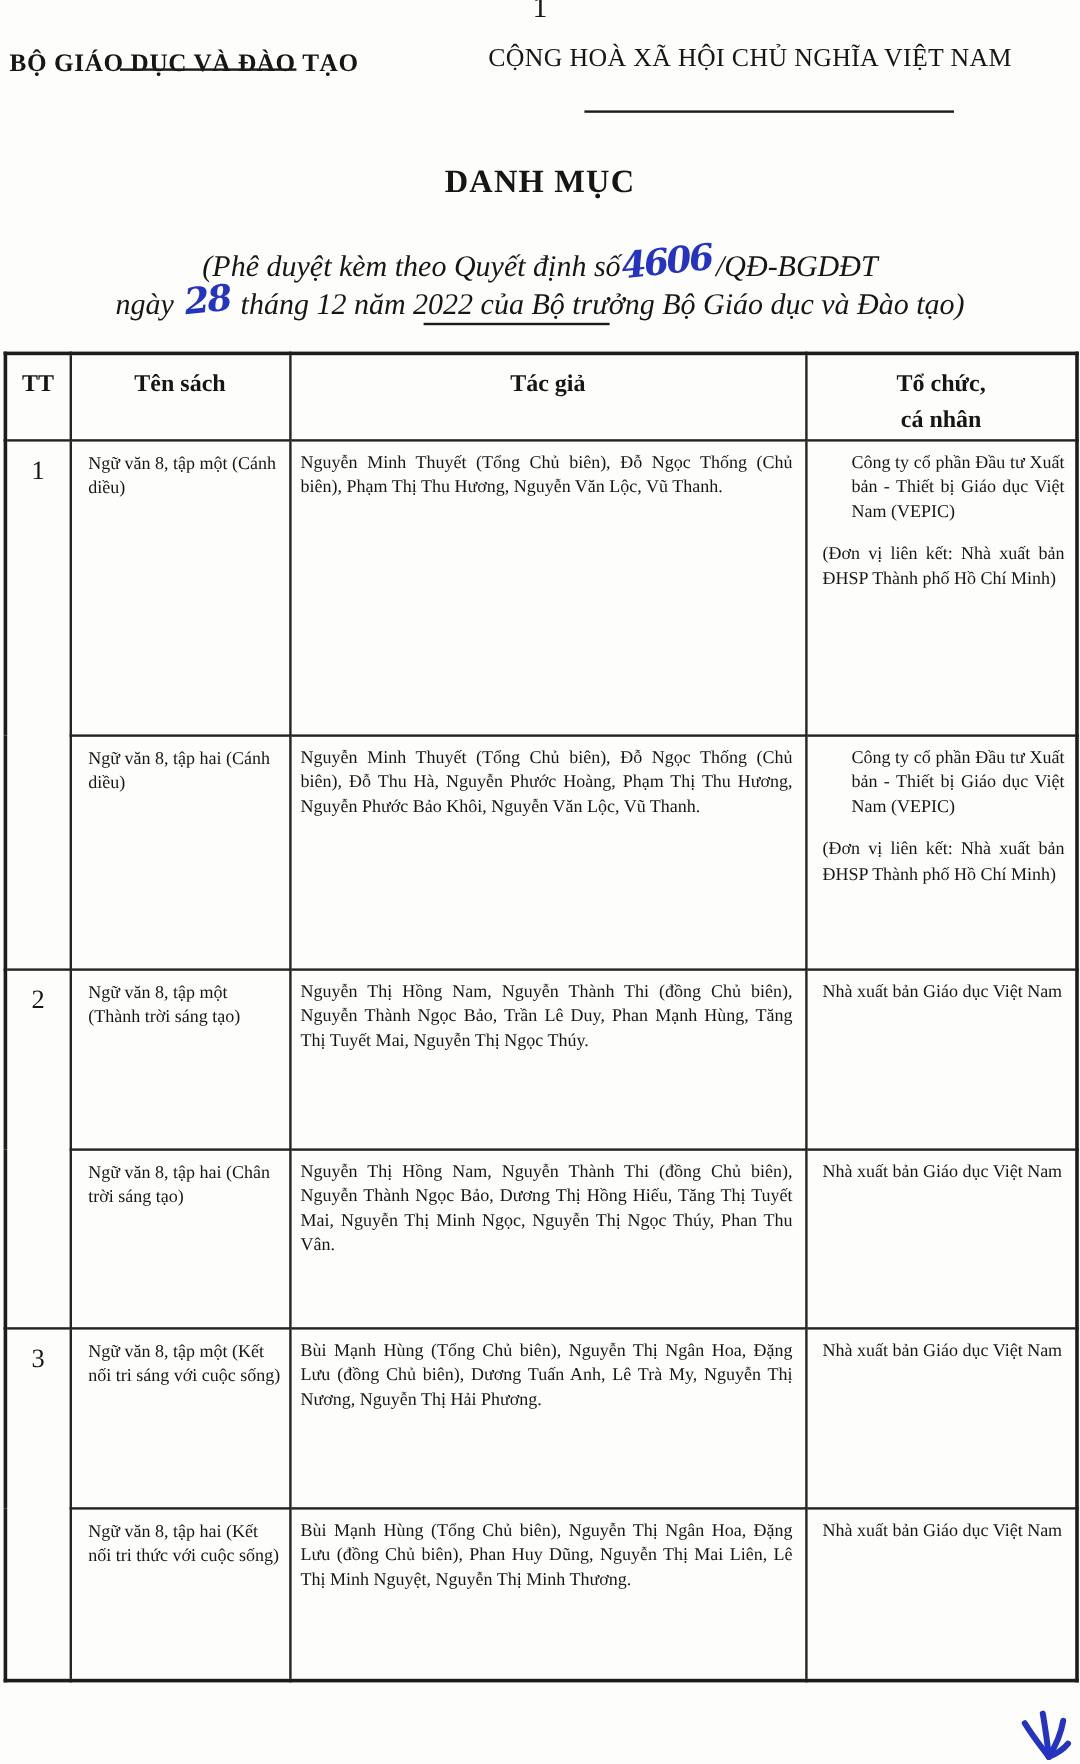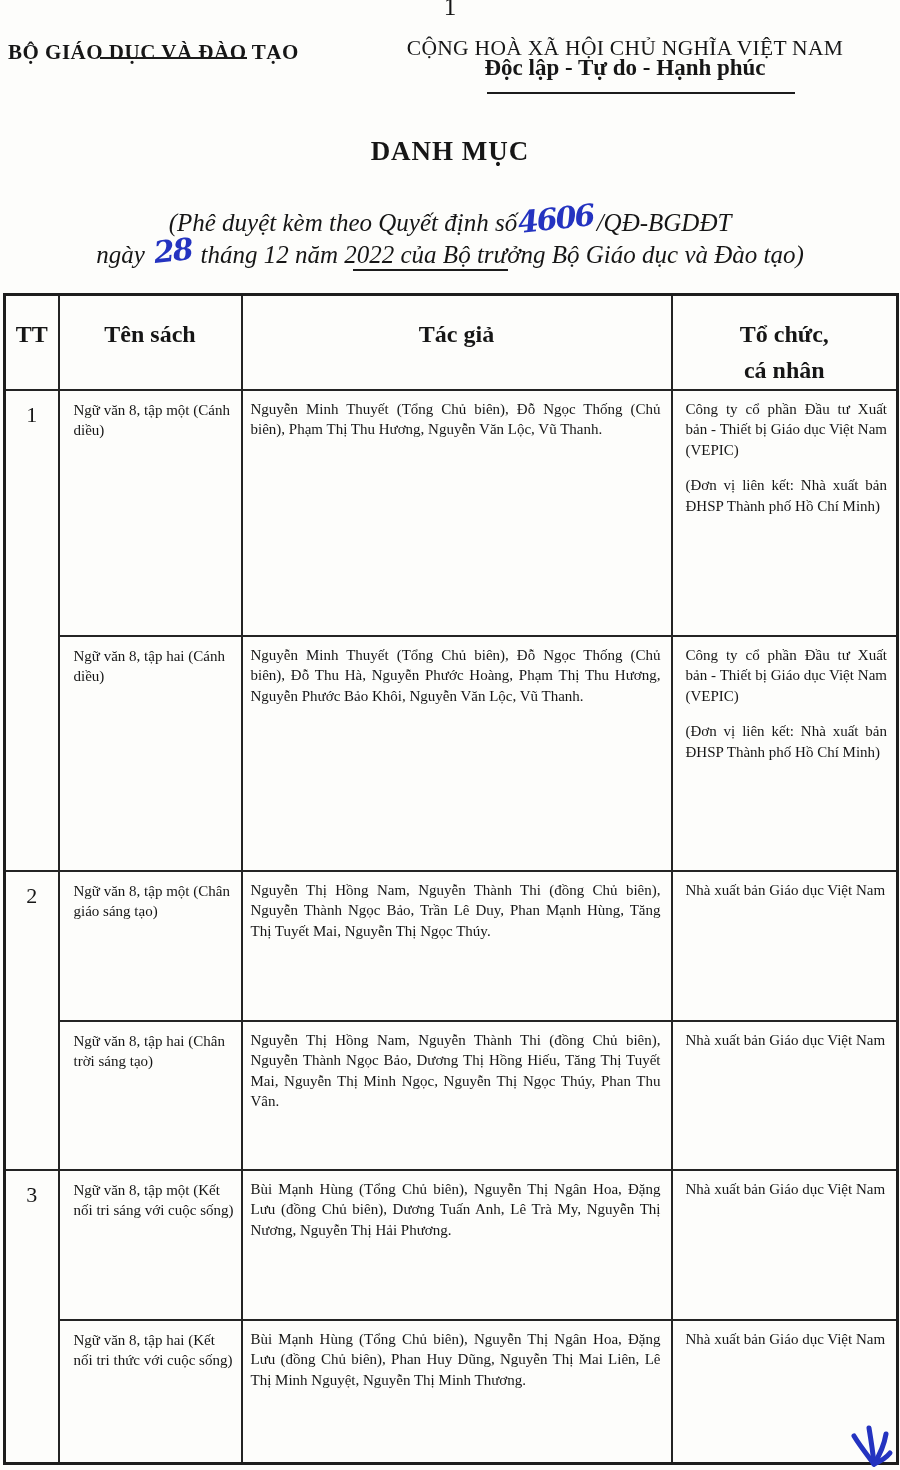--- a/index.html
+++ b/index.html
@@ -92,65 +92,64 @@
     border: 3px solid #1d1d1d;
   }
   .doc-table th, .doc-table td {
     border: 2px solid #242424;
     vertical-align: top;
     font-size: 15px;
     line-height: 1.36;
     overflow: hidden;
   }
   .doc-table th {
-    font-size: 24px;
-    font-weight: bold;
-    text-align: center;
-    padding-top: 20px;
+    font-size: 20px;
+    font-weight: bold;
+    text-align: center;
+    padding-top: 9px;
     line-height: 1.5;
   }
   .h-head { height: 70px; }
   .h-1a { height: 246px; }
-  .h-1b { height: 235px; }
+  .h-1b { height: 195px; }
   .h-2a { height: 150px; }
   .h-2b { height: 149px; }
   .h-3a { height: 150px; }
   .h-3b { height: 143px; }
   td.c-tt {
     text-align: center;
     padding-top: 9px;
     font-size: 22px;
   }
   td.c-name { padding: 9px 4px 6px 14px; }
   td.c-auth { padding: 8px 10px 6px 8px; }
   td.c-org  { padding: 8px 9px 6px 13px; }
   td.c-auth p, td.c-org p {
     margin: 0;
     text-align: justify;
   }
-  td.c-org p.p1 { margin-bottom: 15px; }
+  td.c-org p.p1 { margin-bottom: 15px; margin-left: 24px; }
   .ink-mark {
     position: absolute;
     left: 843px; top: 1422px;
     width: 52px; height: 48px;
     z-index: 5;
   }
 </style>
 </head>
 <body>
 
 <div class="page">
 
   <div class="abs page-number">1</div>
 
   <div class="abs org-name">BỘ GIÁO DỤC VÀ ĐÀO TẠO</div>
   <div class="abs org-underline"></div>
 
   <div class="abs motto-1">CỘNG HOÀ XÃ HỘI CHỦ NGHĨA VIỆT NAM</div>
-  <div class="abs motto-2">Độc lập - Tự do - Hạnh phúc</div>
   <div class="abs motto-underline"></div>
 
   <div class="abs doc-heading">DANH MỤC</div>
 
   <div class="abs approval-1"><span>(Phê duyệt kèm theo Quyết định số</span><span class="ink">4606</span><span>/QĐ-BGDĐT</span></div>
 
   <div class="abs approval-2"><span>ngày</span><span class="ink">28</span><span>tháng 12 năm 2022 của Bộ trưởng Bộ Giáo dục và Đào tạo)</span></div>
 
   <div class="abs subtitle-underline"></div>
 
@@ -189,21 +188,21 @@
         <td class="c-auth">
             <p>Nguyễn Minh Thuyết (Tổng Chủ biên), Đỗ Ngọc Thống (Chủ biên), Đỗ Thu Hà, Nguyễn Phước Hoàng, Phạm Thị Thu Hương, Nguyễn Phước Bảo Khôi, Nguyễn Văn Lộc, Vũ Thanh.</p>
           </td>
         <td class="c-org">
           <p class="p1">Công ty cổ phần Đầu tư Xuất bản - Thiết bị Giáo dục Việt Nam (VEPIC)</p>
           <p>(Đơn vị liên kết: Nhà xuất bản ĐHSP Thành phố Hồ Chí Minh)</p>
         </td>
       </tr>
       <tr class="h-2a">
         <td class="c-tt" rowspan="2">2</td>
-        <td class="c-name">Ngữ văn 8, tập một (Chân giáo sáng tạo)</td>
+        <td class="c-name">Ngữ văn 8, tập một (Thành trời sáng tạo)</td>
         <td class="c-auth">
             <p>Nguyễn Thị Hồng Nam, Nguyễn Thành Thi (đồng Chủ biên), Nguyễn Thành Ngọc Bảo, Trần Lê Duy, Phan Mạnh Hùng, Tăng Thị Tuyết Mai, Nguyễn Thị Ngọc Thúy.</p>
           </td>
         <td class="c-org">
             <p>Nhà xuất bản Giáo dục Việt Nam</p>
           </td>
       </tr>
       <tr class="h-2b">
         <td class="c-name">Ngữ văn 8, tập hai (Chân trời sáng tạo)</td>
         <td class="c-auth">

